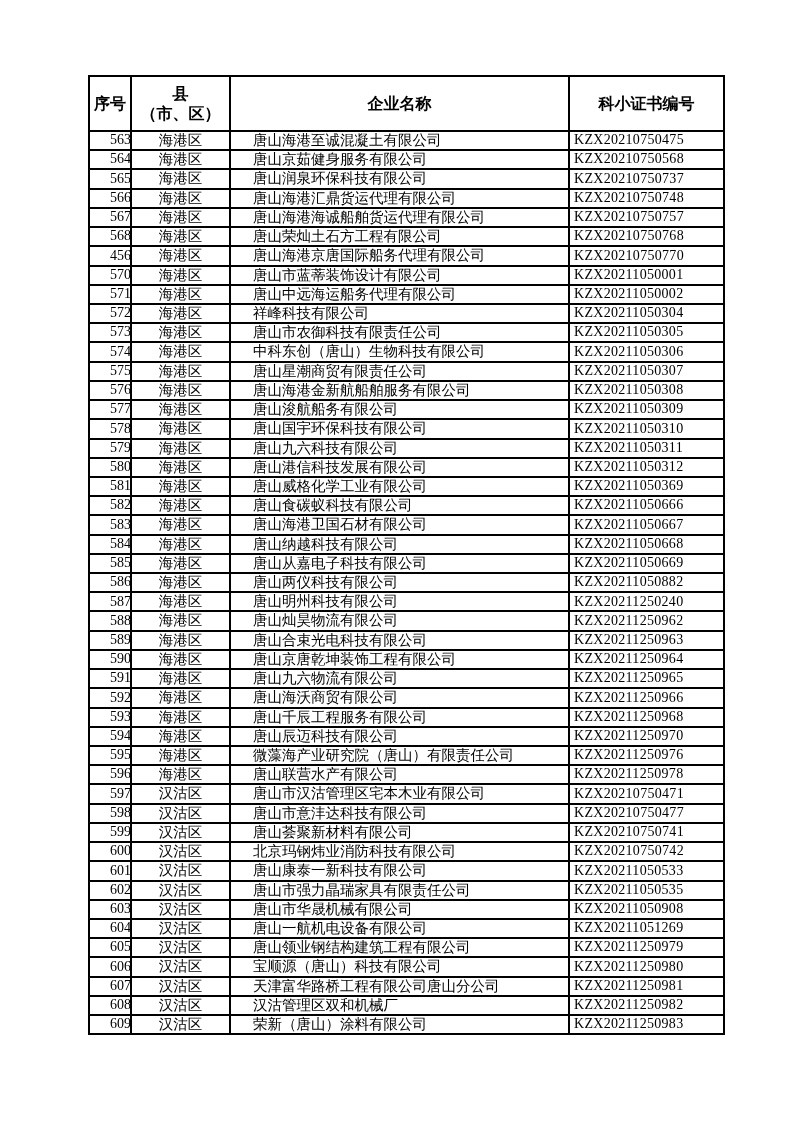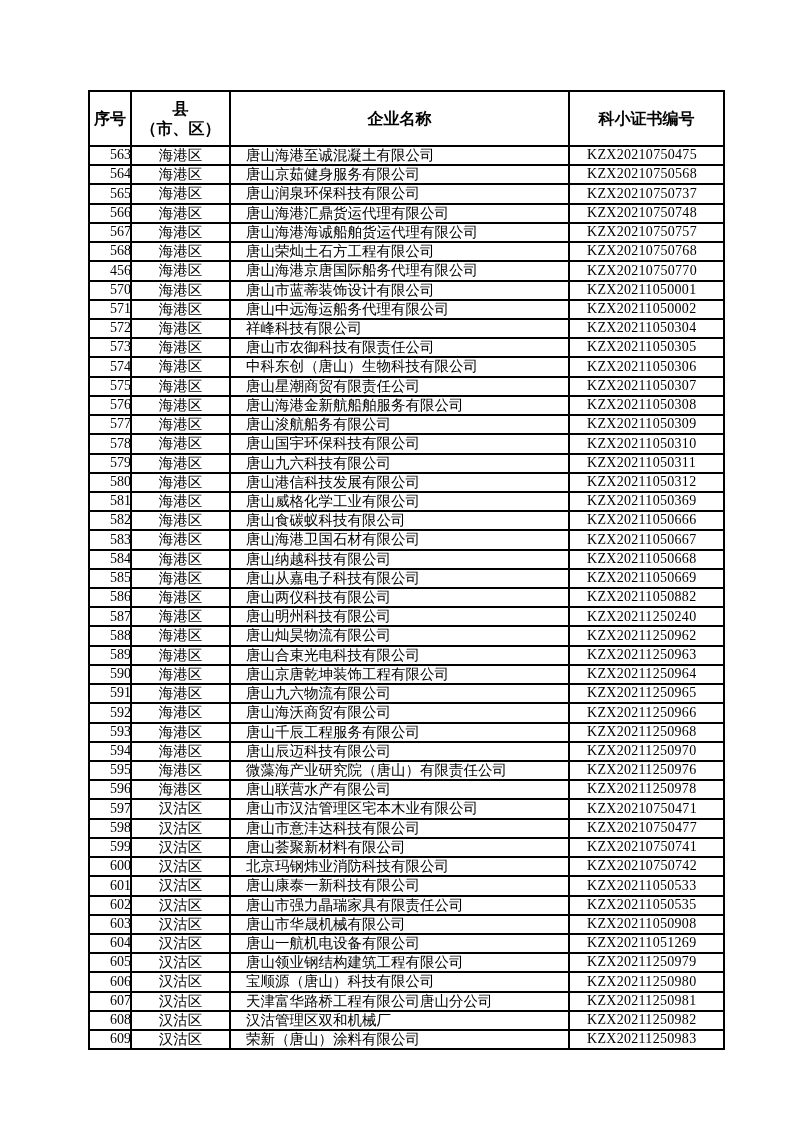--- a/index.html
+++ b/index.html
@@ -17,21 +17,21 @@
   .page {
     position: absolute;
     left: 0; top: 0;
     width: 794px; height: 1122px;
     background: #ffffff;
     overflow: hidden;
   }
   table.doc-table {
     position: absolute;
     left: 88px;
-    top: 90px;
+    top: 75px;
     width: 635px;
     border-collapse: collapse;
     table-layout: fixed;
   }
   table.doc-table th,
   table.doc-table td {
     border: 2px solid #000000;
     overflow: hidden;
     white-space: nowrap;
   }
@@ -51,22 +51,22 @@
   }
   tbody td {
     height: 15.2px;
     font-size: 14.5px;
     line-height: 1.05;
     padding: 1px 0;
     vertical-align: middle;
   }
   tbody td.c0 { text-align: center; font-size: 14px; padding-left: 20px; }
   tbody td.c1 { text-align: center; }
-  tbody td.c2 { text-align: left; padding-left: 15px; }
-  tbody td.c3 { text-align: left; padding-left: 17px; font-size: 14px; letter-spacing: 0.3px; }
+  tbody td.c2 { text-align: left; padding-left: 22px; }
+  tbody td.c3 { text-align: left; padding-left: 4px; font-size: 14px; letter-spacing: 0.3px; }
 </style>
 </head>
 <body>
 
 <div class="page">
   <table class="doc-table">
     <colgroup>
       <col class="col-serial">
       <col class="col-district">
       <col class="col-company">

